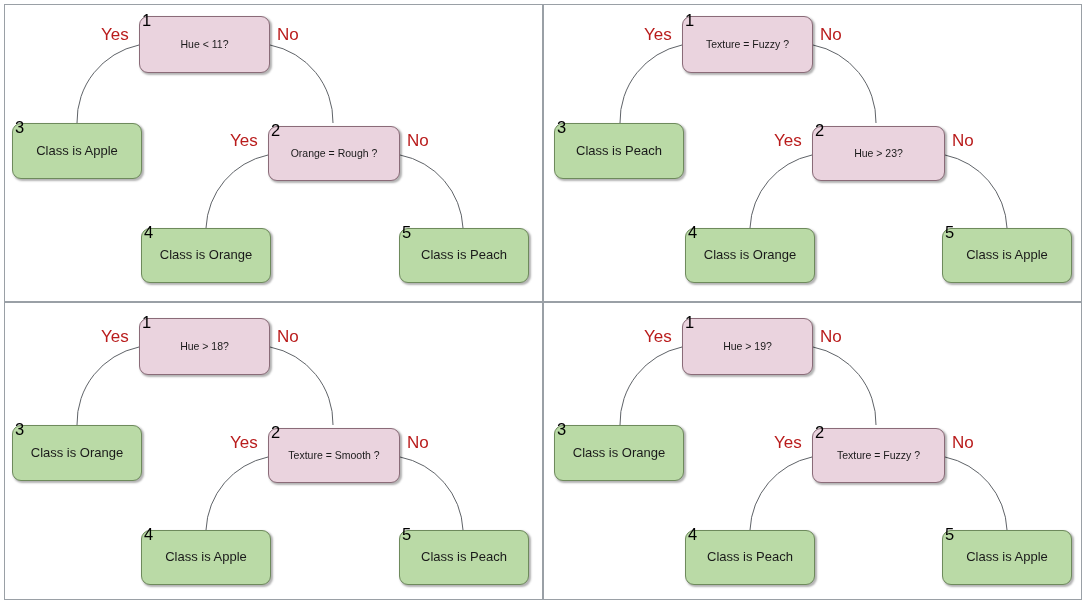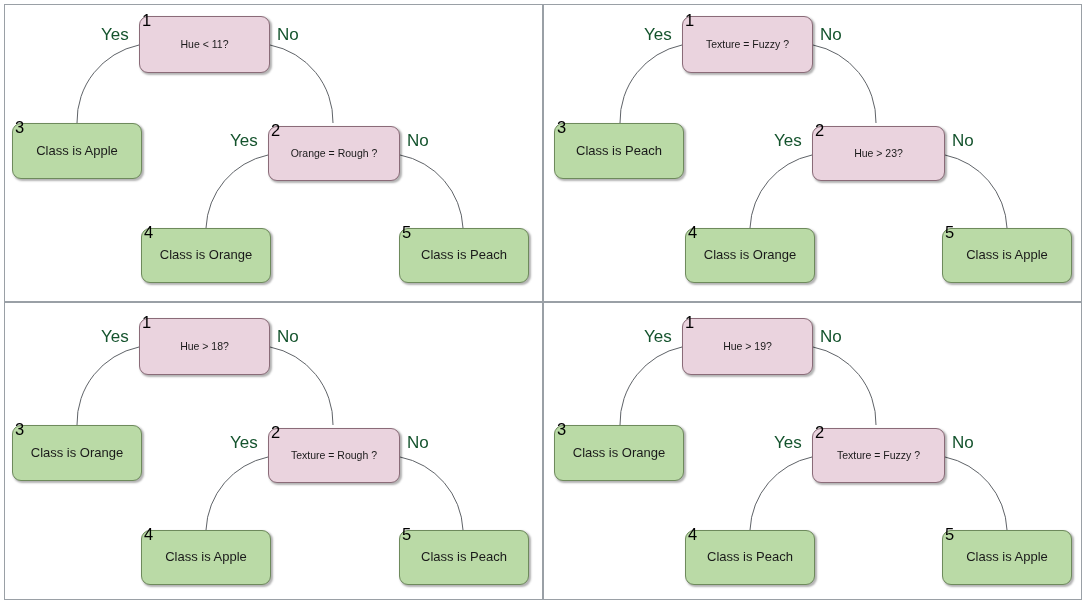--- a/index.html
+++ b/index.html
@@ -99,21 +99,21 @@
     top: -5px;
     font-size: 16.5px;
     line-height: 1;
     color: #000000;
   }
 
   .branch-label {
     position: absolute;
     font-size: 17px;
     line-height: 1;
-    color: #14532d;
+    color: #b91c1c;
     white-space: nowrap;
   }
 </style>
 </head>
 <body>
 
 <div id="canvas">
 
   <div class="frame"></div>
   <div class="divider-v"></div>
@@ -205,21 +205,21 @@
       <path d="M 400 155 A 78 78 0 0 1 463 228" fill="none" stroke="#5f6368" stroke-width="1"></path>
     </svg>
 
     <div class="node decision" style="left:139px; top:16px; width:131px; height:57px;">
       <span class="node-num">1</span>
       <span class="label">Hue &gt; 18?</span>
     </div>
 
     <div class="node decision" style="left:268px; top:126px; width:132px; height:55px;">
       <span class="node-num">2</span>
-      <span class="label">Texture = Rough ?</span>
+      <span class="label">Texture = Smooth ?</span>
     </div>
 
     <div class="node leaf" style="left:12px; top:123px; width:130px; height:56px;">
       <span class="node-num">3</span>
       <span class="label">Class is Orange</span>
     </div>
 
     <div class="node leaf" style="left:141px; top:228px; width:130px; height:55px;">
       <span class="node-num">4</span>
       <span class="label">Class is Apple</span>

